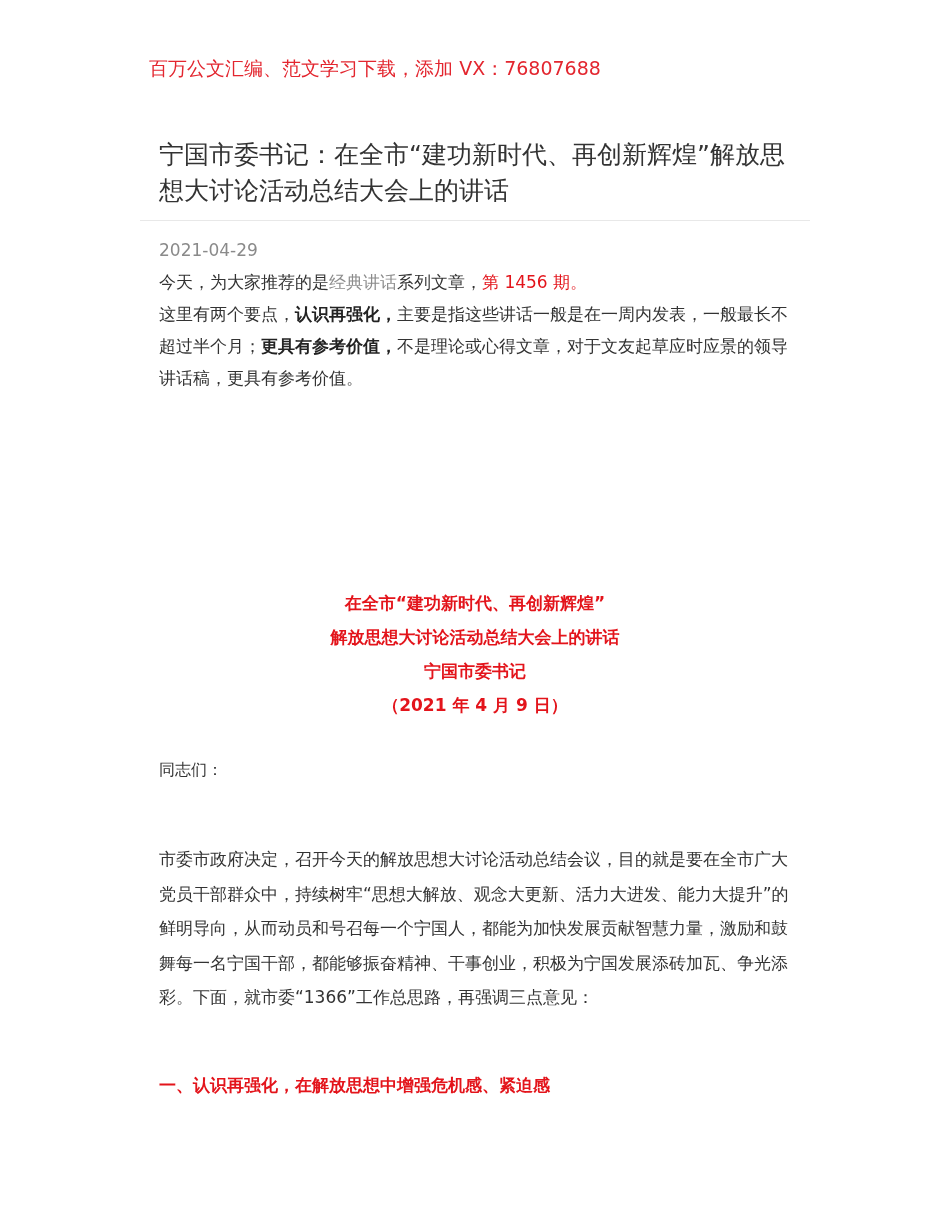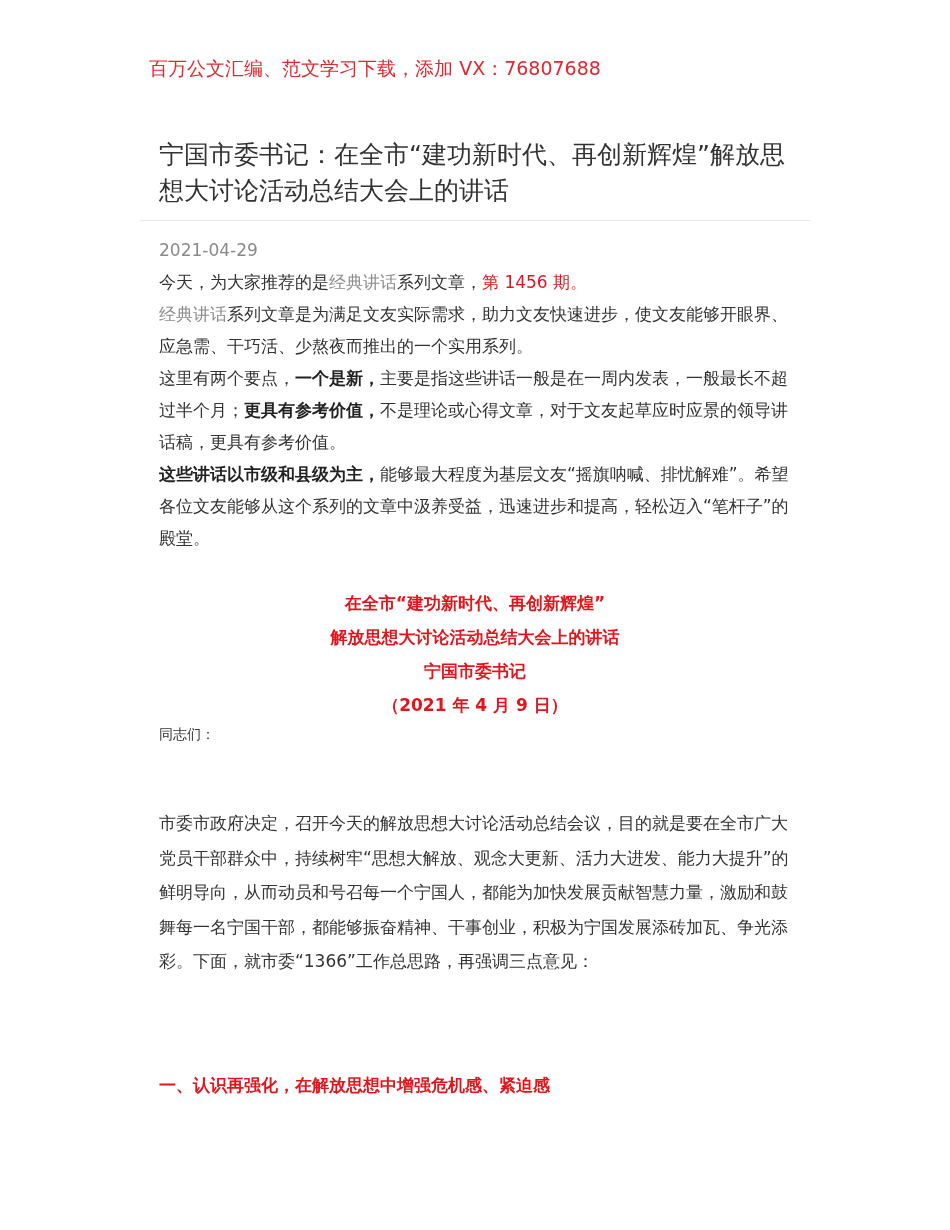--- a/index.html
+++ b/index.html
@@ -84,29 +84,29 @@
       font-size: 17px;
       line-height: 34px;
       color: #e3141b;
       font-weight: bold;
     }
     .speech-heading div {
       margin: 0;
     }
     .greeting {
       position: absolute;
-      top: 726px;
+      top: 760px;
       left: 159px;
-      font-size: 14px;
+      font-size: 16px;
       color: #333333;
       text-align: right;
     }
     .body-para {
       position: absolute;
-      top: 806px;
+      top: 842px;
       left: 159px;
       width: 640px;
       font-size: 17px;
       line-height: 34.5px;
       color: #333333;
       margin: 0;
     }
     .section-heading {
       position: absolute;
       top: 1074px;
@@ -125,27 +125,21 @@
 
 <div class="divider"></div>
 
 <div class="date">2021-04-29</div>
 
 <div class="intro">
   <p>
     <span>今天，为大家推荐的是</span><span class="series">经典讲话</span><span>系列文章，</span><span class="red-bold">第 1456 期。</span>
   </p>
   <p>
-    <span class="series">经典讲话</span><span>系列文章是为满足文友实际需求，助力文友快速进步，使文友能够开眼界、应急需、干巧活、少熬夜而推出的一个实用系列。</span>
-  </p>
-  <p>
-    <span>这里有两个要点，</span><span class="bold">一个是新，</span><span>主要是指这些讲话一般是在一周内发表，一般最长不超过半个月；</span><span class="bold">更具有参考价值，</span><span>不是理论或心得文章，对于文友起草应时应景的领导讲话稿，更具有参考价值。</span>
-  </p>
-  <p>
-    <span class="bold">这些讲话以市级和县级为主，</span><span>能够最大程度为基层文友“摇旗呐喊、排忧解难”。希望各位文友能够从这个系列的文章中汲养受益，迅速进步和提高，轻松迈入“笔杆子”的殿堂。</span>
+    <span>这里有两个要点，</span><span class="bold">认识再强化，</span><span>主要是指这些讲话一般是在一周内发表，一般最长不超过半个月；</span><span class="bold">更具有参考价值，</span><span>不是理论或心得文章，对于文友起草应时应景的领导讲话稿，更具有参考价值。</span>
   </p>
 </div>
 
 <div class="speech-heading">
   <div>在全市“建功新时代、再创新辉煌”</div>
   <div>解放思想大讨论活动总结大会上的讲话</div>
   <div>宁国市委书记</div>
   <div>（2021 年 4 月 9 日）</div>
 </div>
 

